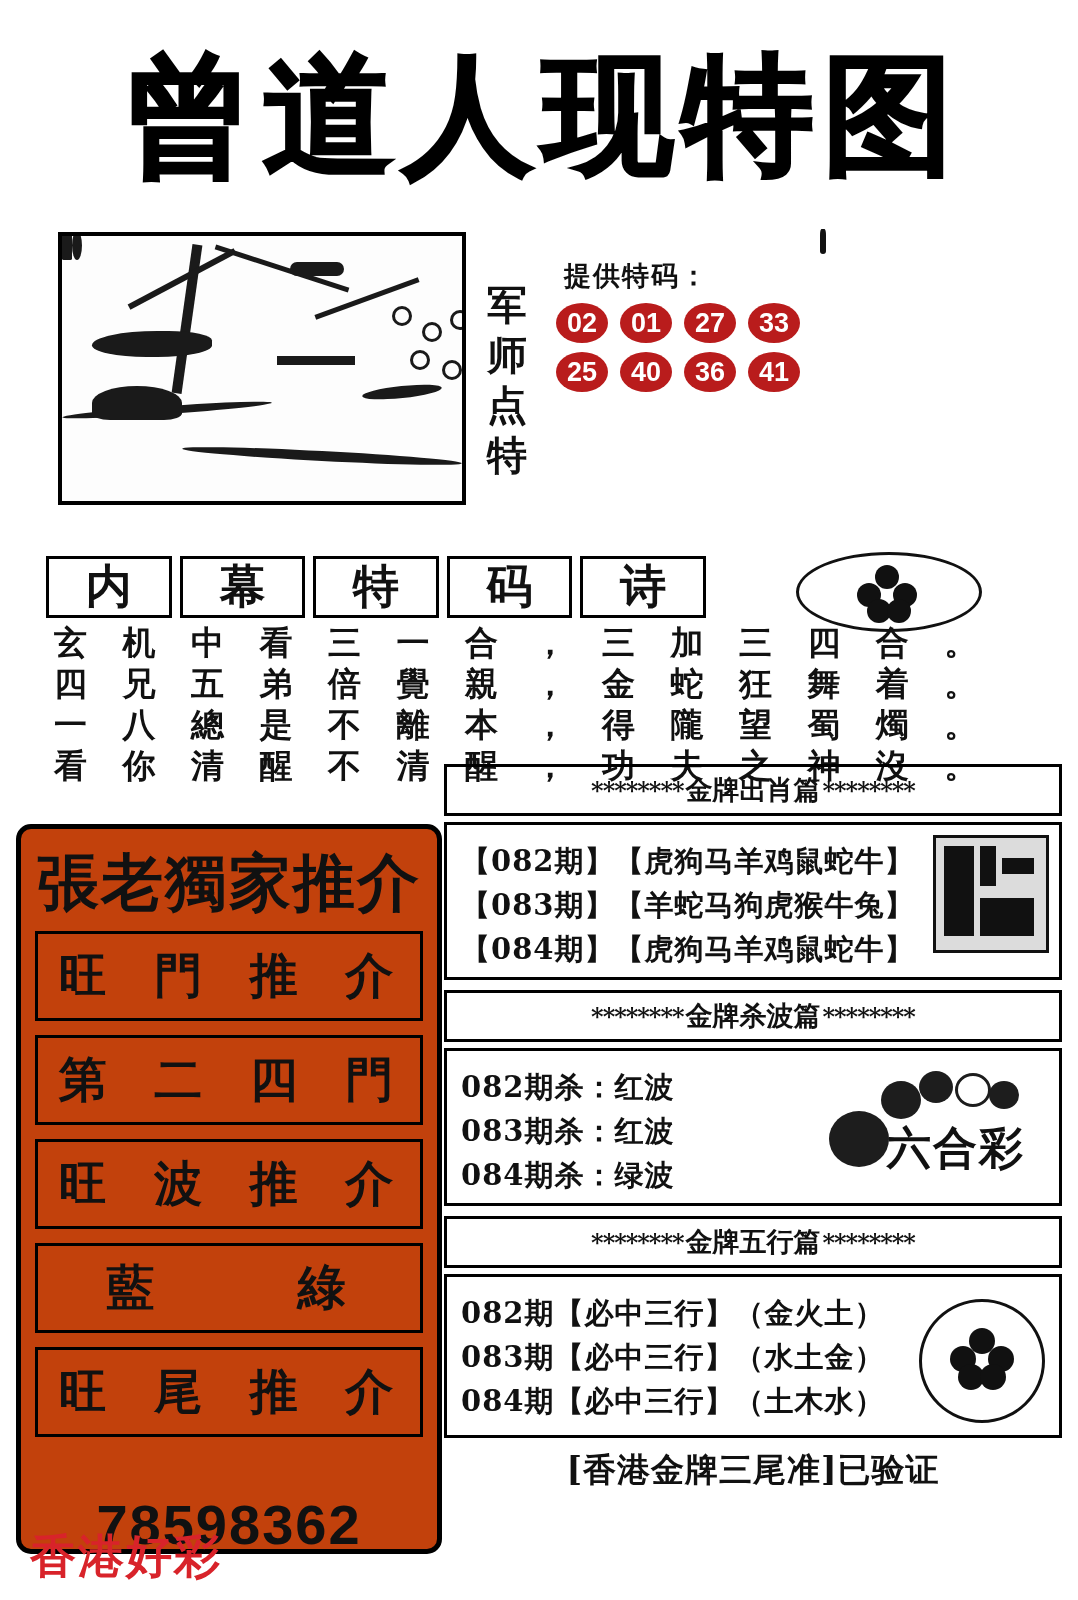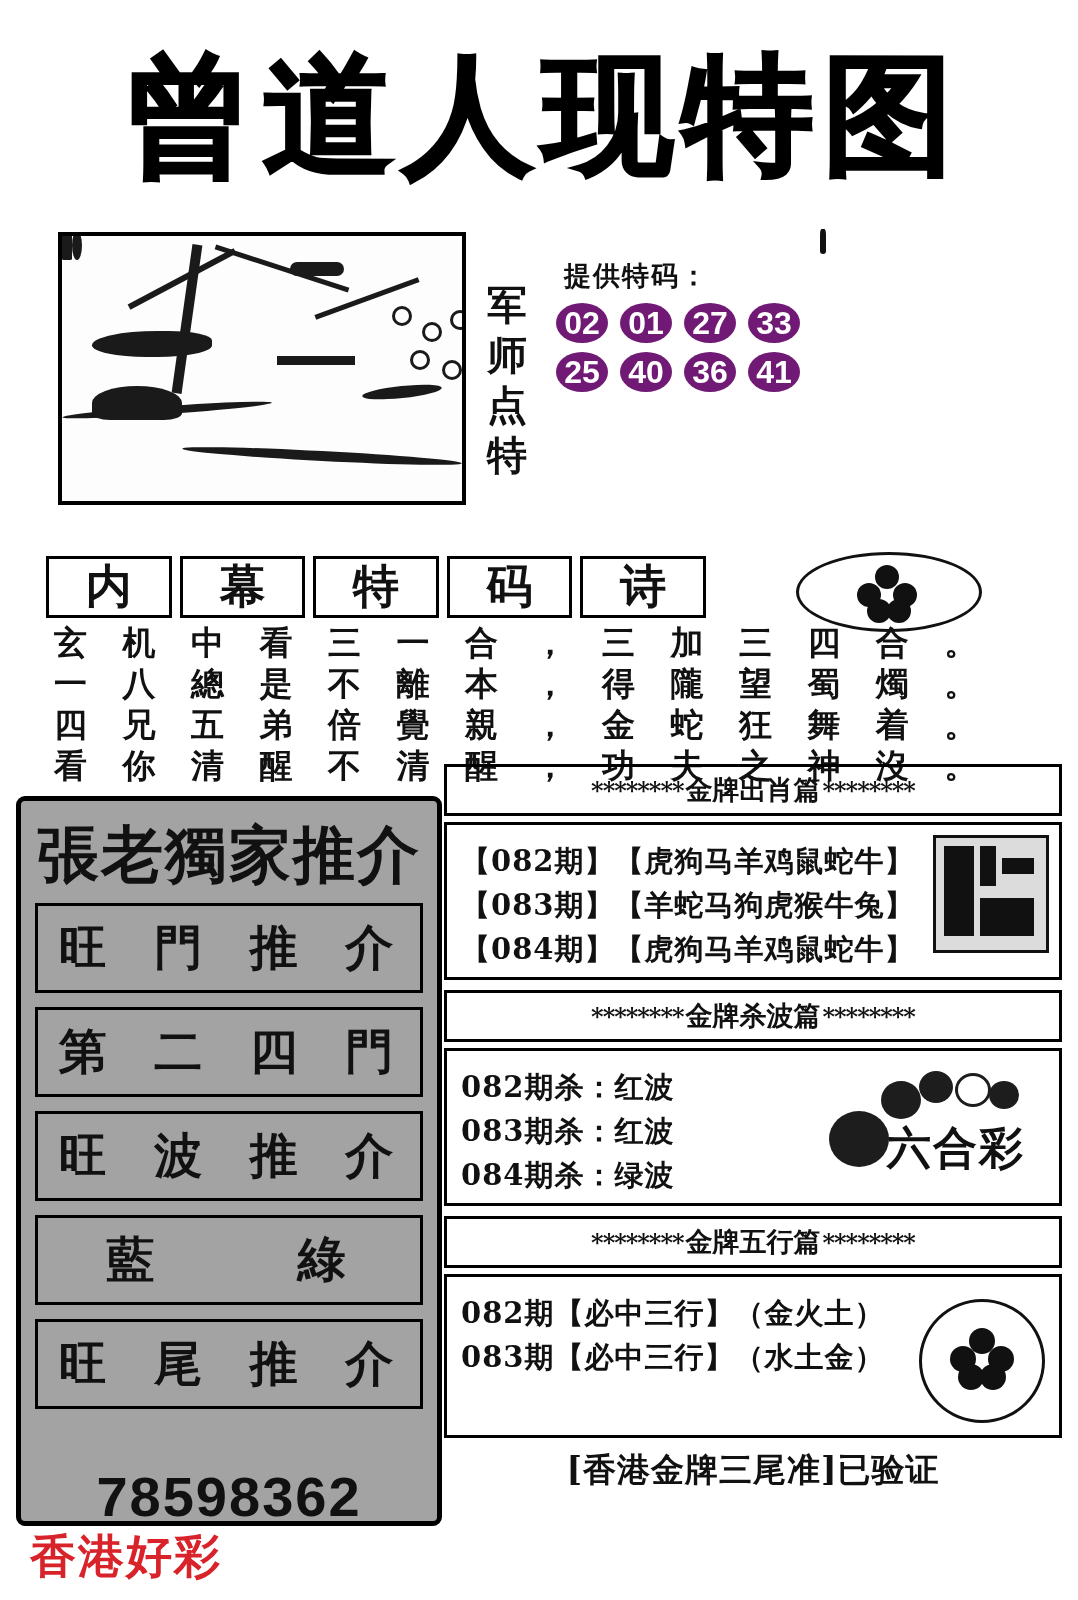--- a/index.html
+++ b/index.html
@@ -50,21 +50,21 @@
 
   
   .numbers-zone{position:absolute;left:552px;top:258px;width:290px;}
   .numbers-head{
     font-family:"DejaVu Serif","Liberation Serif",serif;
     font-weight:bold;font-size:27px;letter-spacing:2px;margin-left:12px;
   }
   .ball-row{display:flex;gap:12px;margin-top:9px;margin-left:4px;}
   .ball{
     width:52px;height:40px;border-radius:50%;
-    background:#701a75;color:#fff;font-weight:bold;font-size:32px;
+    background:#b91c1c;color:#fff;font-weight:bold;font-size:27px;
     display:flex;align-items:center;justify-content:center;
     font-family:"Liberation Sans",sans-serif;
   }
   .couplet{
     margin-top:14px;margin-left:4px;
     font-family:"DejaVu Serif","Liberation Serif",serif;
     font-weight:bold;font-size:29px;line-height:38px;letter-spacing:3px;
   }
   
   .right-figure{position:absolute;left:820px;top:232px;width:200px;height:270px;}
@@ -94,22 +94,22 @@
   .poem-lines{
     position:absolute;left:40px;top:624px;width:1000px;
     font-family:"DejaVu Serif","Liberation Serif",serif;
     font-weight:bold;font-size:33px;line-height:38px;letter-spacing:12px;
     white-space:nowrap;
   }
   .poem-lines div{margin-bottom:3px;margin-left:14px;}
 
   
   .left-panel{
-    position:absolute;left:16px;top:796px;width:416px;height:720px;
-    border:5px solid #000;border-radius:9px;background:#a3a3a3;
+    position:absolute;left:16px;top:824px;width:416px;height:720px;
+    border:5px solid #000;border-radius:15px;background:#c2410c;
   }
   .lp-title{
     margin:16px 10px 10px 10px;height:76px;
     font-family:"DejaVu Serif","Liberation Serif",serif;
     font-weight:bold;font-size:62px;line-height:76px;text-align:center;letter-spacing:2px;
   }
   .lp-row{
     margin:0 14px 14px 14px;height:84px;border:3px solid #000;
     display:flex;align-items:center;justify-content:space-around;
     font-family:"DejaVu Serif","Liberation Serif",serif;
@@ -256,22 +256,22 @@
     <i style="left:18px;top:0;"></i>
       <i style="left:0;top:18px;"></i>
     <i style="left:36px;top:18px;"></i>
       <i style="left:10px;top:34px;"></i>
     <i style="left:30px;top:34px;"></i>
   </span>
 </div>
 
 <div class="poem-lines">
   <div>玄 机 中 看 三 一 合 ， 三 加 三 四 合 。</div>
+  <div>四 兄 五 弟 倍 覺 親 ， 金 蛇 狂 舞 着 。</div>
   <div>一 八 總 是 不 離 本 ， 得 隴 望 蜀 燭 。</div>
-  <div>四 兄 五 弟 倍 覺 親 ， 金 蛇 狂 舞 着 。</div>
   <div>看 你 清 醒 不 清 醒 ， 功 夫 之 神 沒 。</div>
 </div>
 
 <div class="left-panel">
   <div class="lp-title">張老獨家推介</div>
 
   <div class="lp-row">
     <span>旺</span>
     <span>門</span>
     <span>推</span>
@@ -346,20 +346,21 @@
 
   <div class="star-bar">
     <span class="stars">********</span>
     <span class="lbl">金牌五行篇</span>
     <span class="stars">********</span>
   </div>
   <div class="sec-body" style="height:158px;">
     <div class="lines">
       <div>082期【必中三行】（金火土）</div>
       <div>083期【必中三行】（水土金）</div>
+      <div>084期【必中三行】（土木水）</div>
     </div>
     <div class="art-seal">
       <span class="fl">
         <i style="left:19px;top:0;"></i>
           <i style="left:0;top:18px;"></i>
         <i style="left:38px;top:18px;"></i>
           <i style="left:8px;top:36px;"></i>
         <i style="left:30px;top:36px;"></i>
       </span>
     </div>

